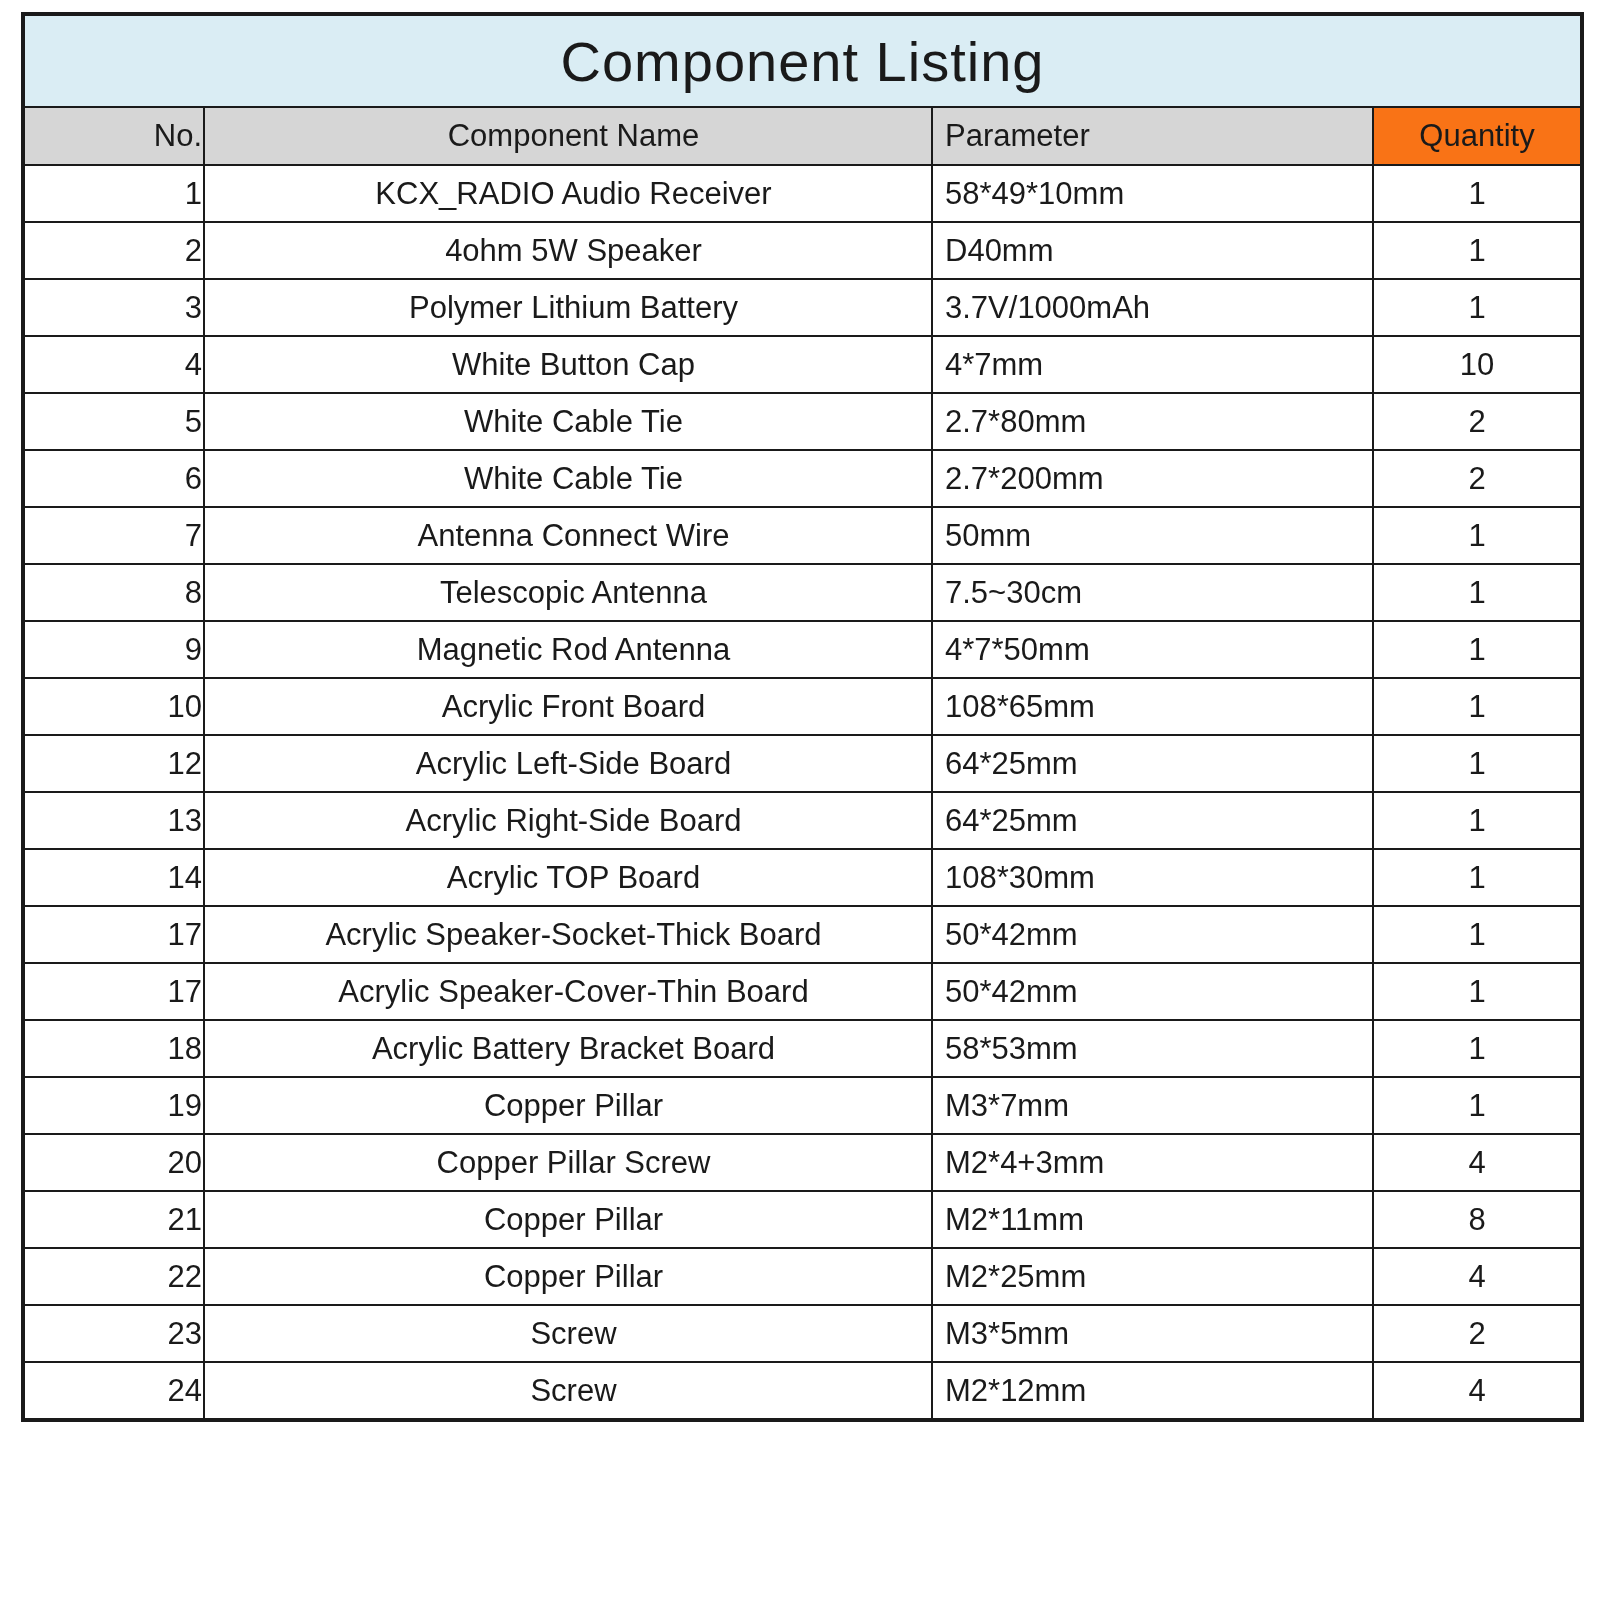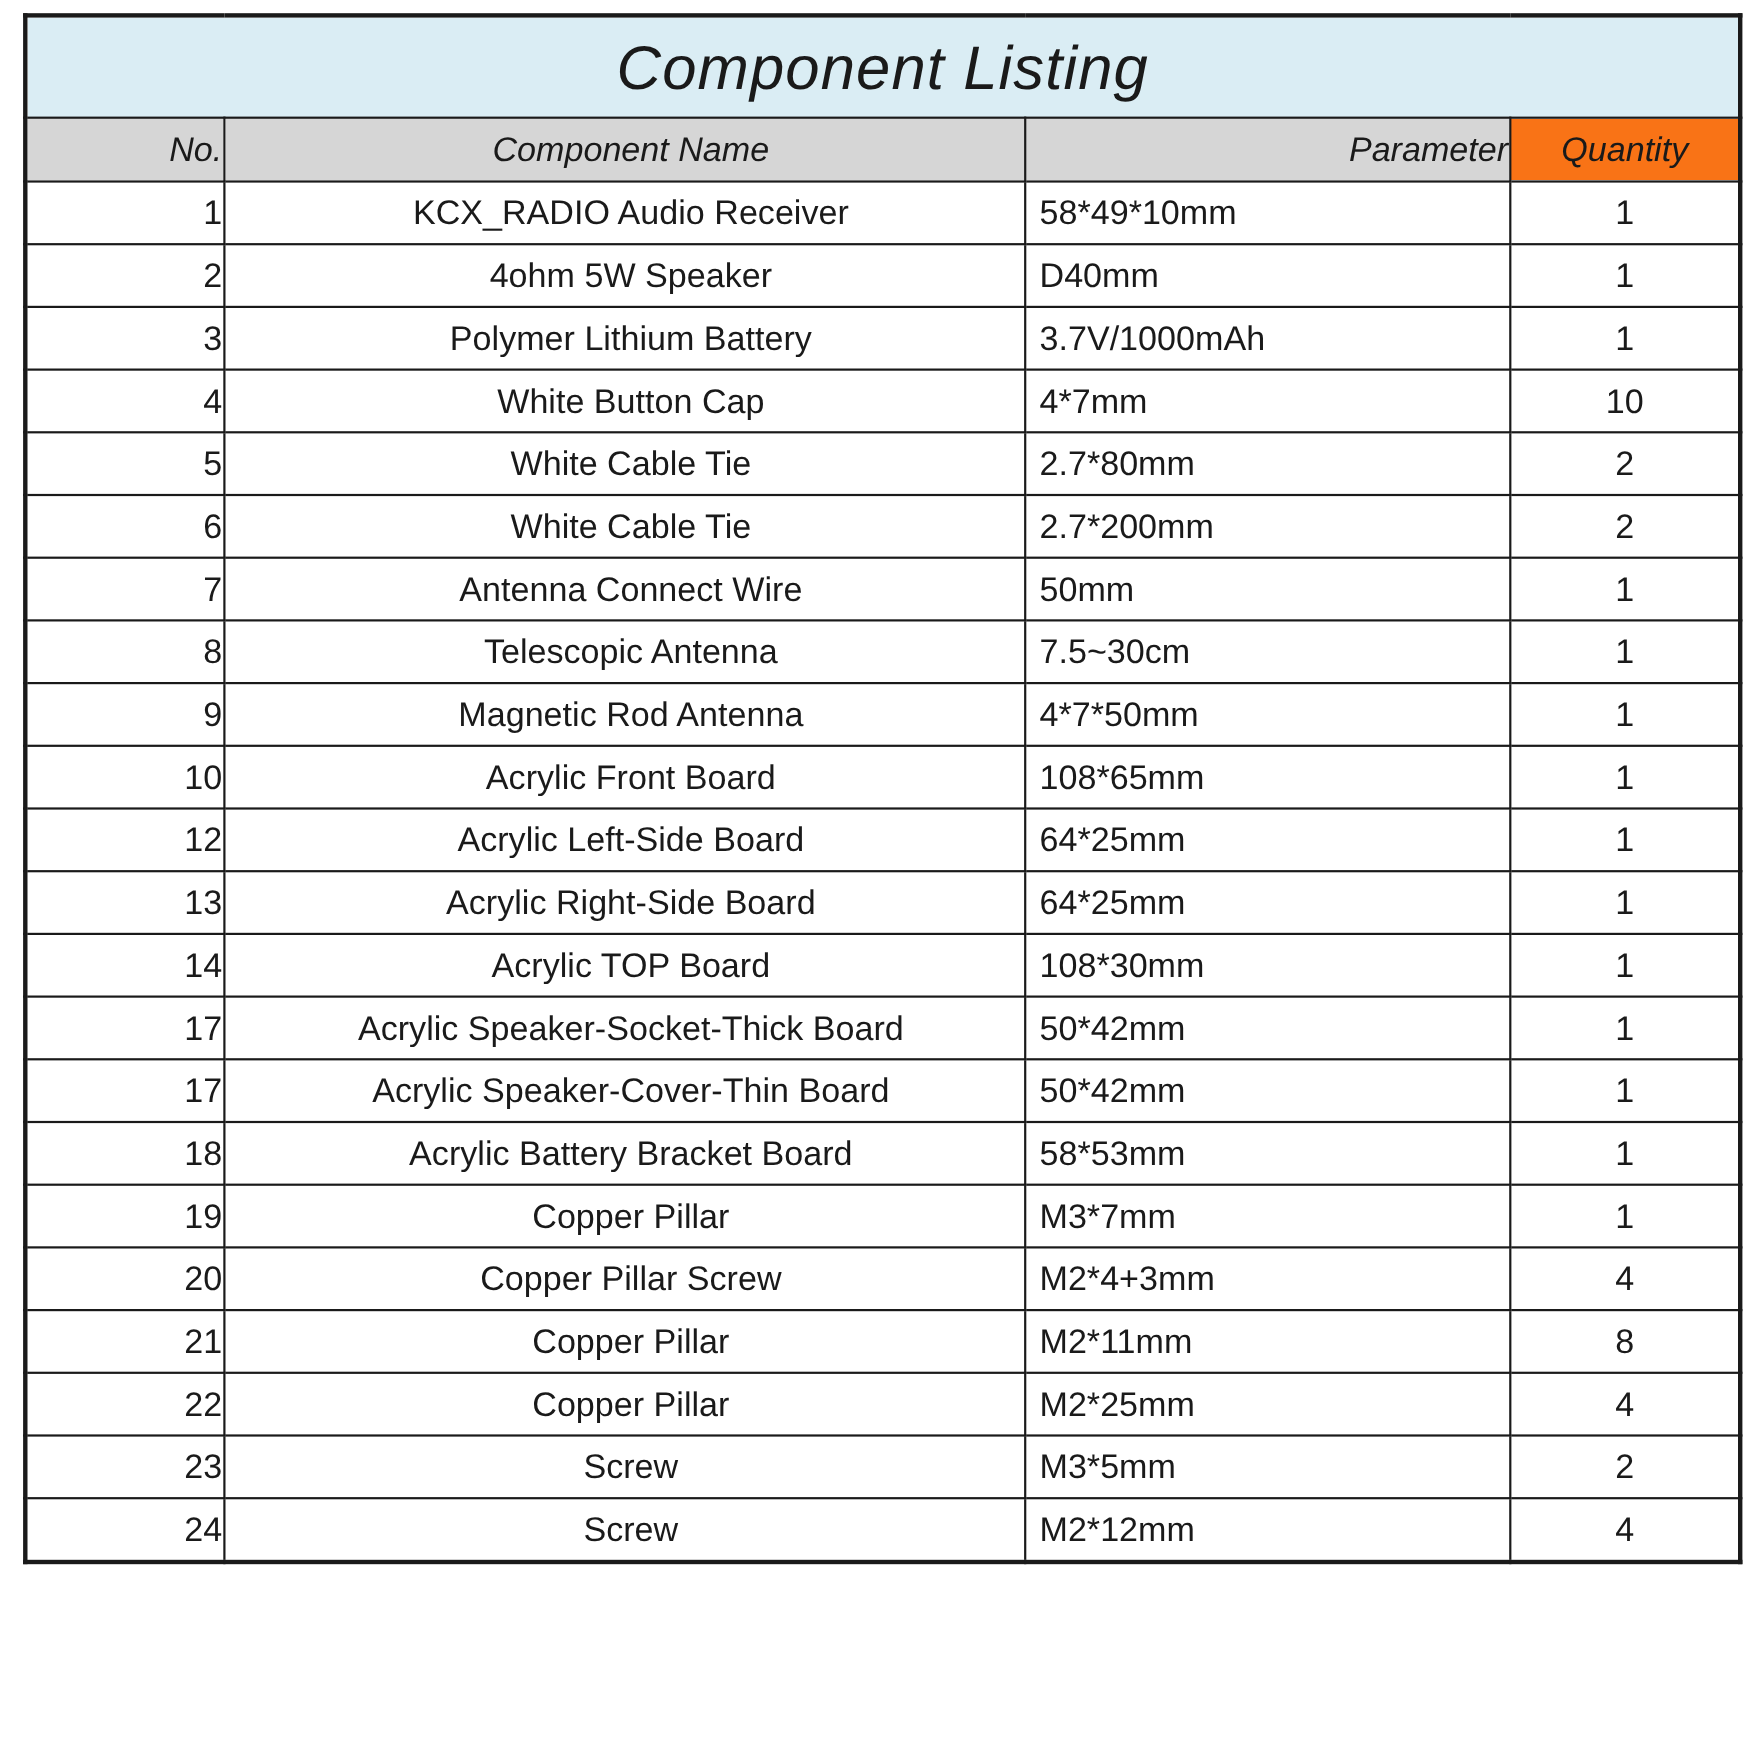--- a/index.html
+++ b/index.html
@@ -40,21 +40,20 @@
     white-space: nowrap;
   }
   .title-cell {
     height: 88px;
     text-align: center;
     font-size: 56px;
     letter-spacing: 1px;
   }
   thead th {
     height: 54px;
-    font-style: italic;
   }
   tbody td {
     height: 53px;
   }
   .col-no   { text-align: right; }
   .col-name { text-align: center; padding-left: 12px; }
   .col-param{ text-align: left; padding-left: 12px; }
   .col-qty  { text-align: center; }
 </style>
 </head>
@@ -68,21 +67,21 @@
       <col class="c-param">
       <col class="c-qty">
     </colgroup>
     <thead>
       <tr>
         <th class="title-cell" colspan="4" style="background: rgb(218, 237, 244);">Component Listing</th>
       </tr>
       <tr>
         <th class="col-no" style="background: rgb(214, 214, 214);">No.</th>
         <th class="col-name" style="background: rgb(214, 214, 214);">Component Name</th>
-        <th class="col-param" style="background: rgb(214, 214, 214); text-align: right;">Parameter</th>
+        <th class="col-param" style="background: rgb(214, 214, 214);">Parameter</th>
         <th class="col-qty" style="background: #f97316;">Quantity</th>
       </tr>
     </thead>
     <tbody>
         <tr>
           <td class="col-no">1</td>
           <td class="col-name">KCX_RADIO Audio Receiver</td>
           <td class="col-param">58*49*10mm</td>
           <td class="col-qty">1</td>
         </tr>

